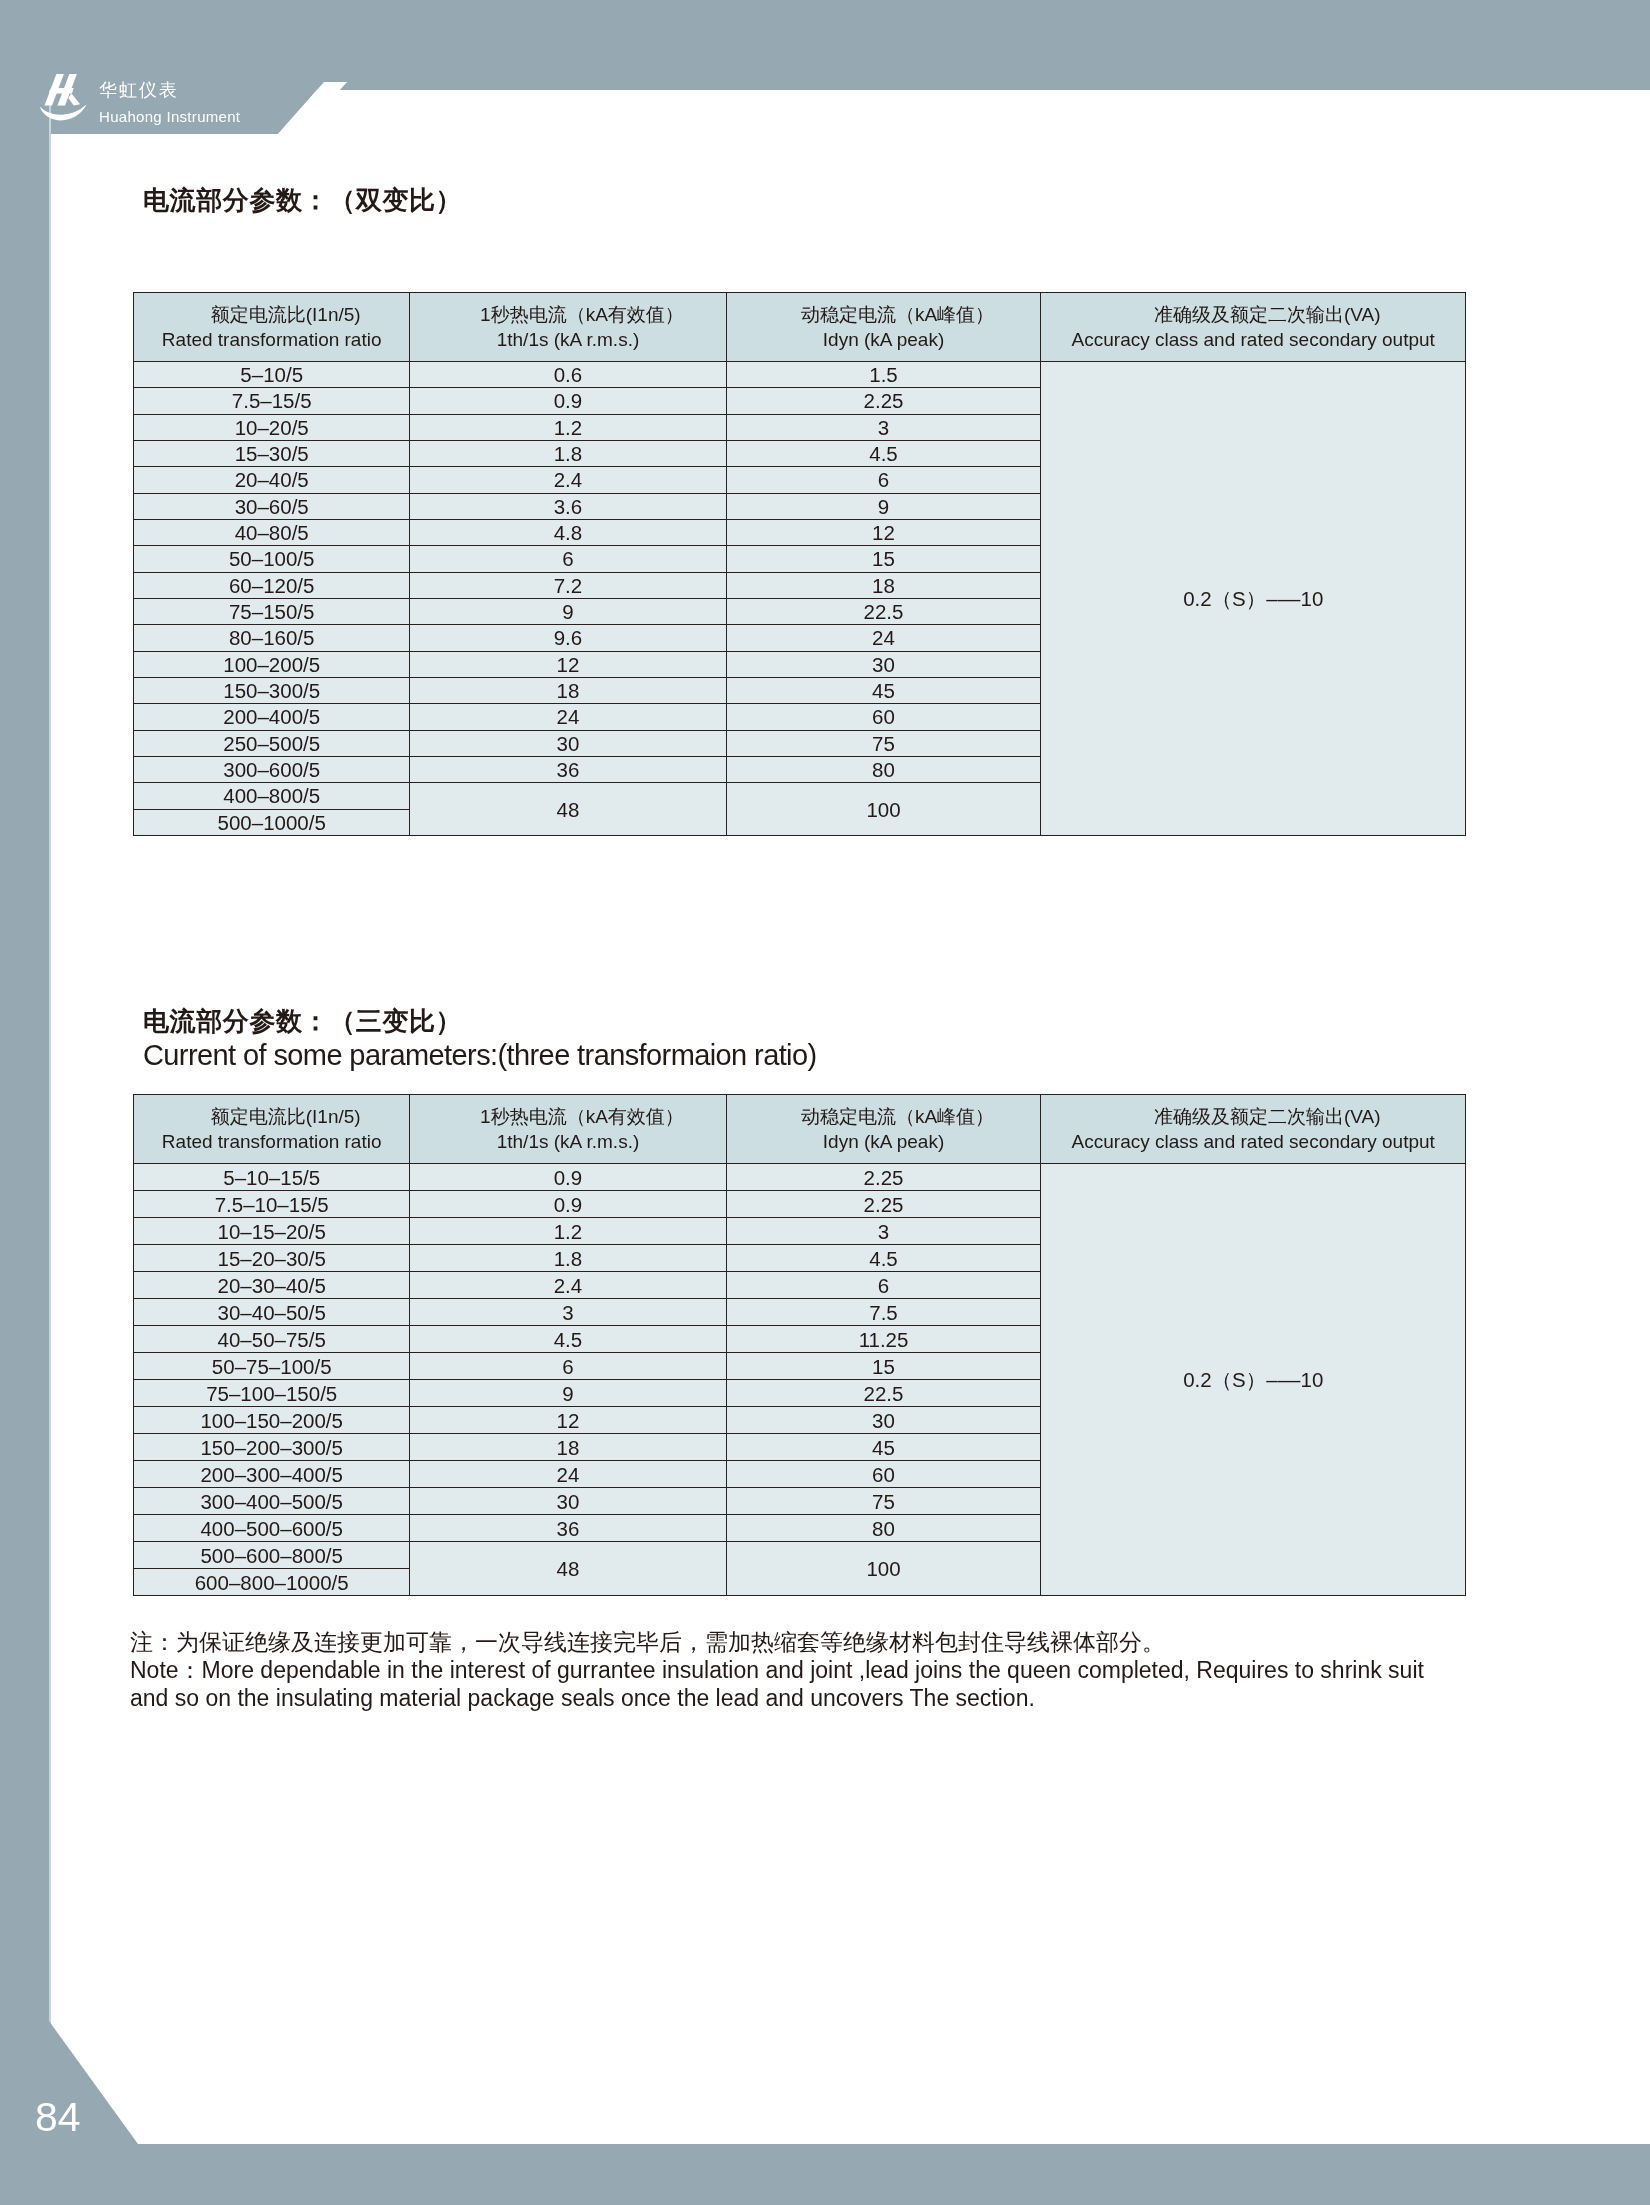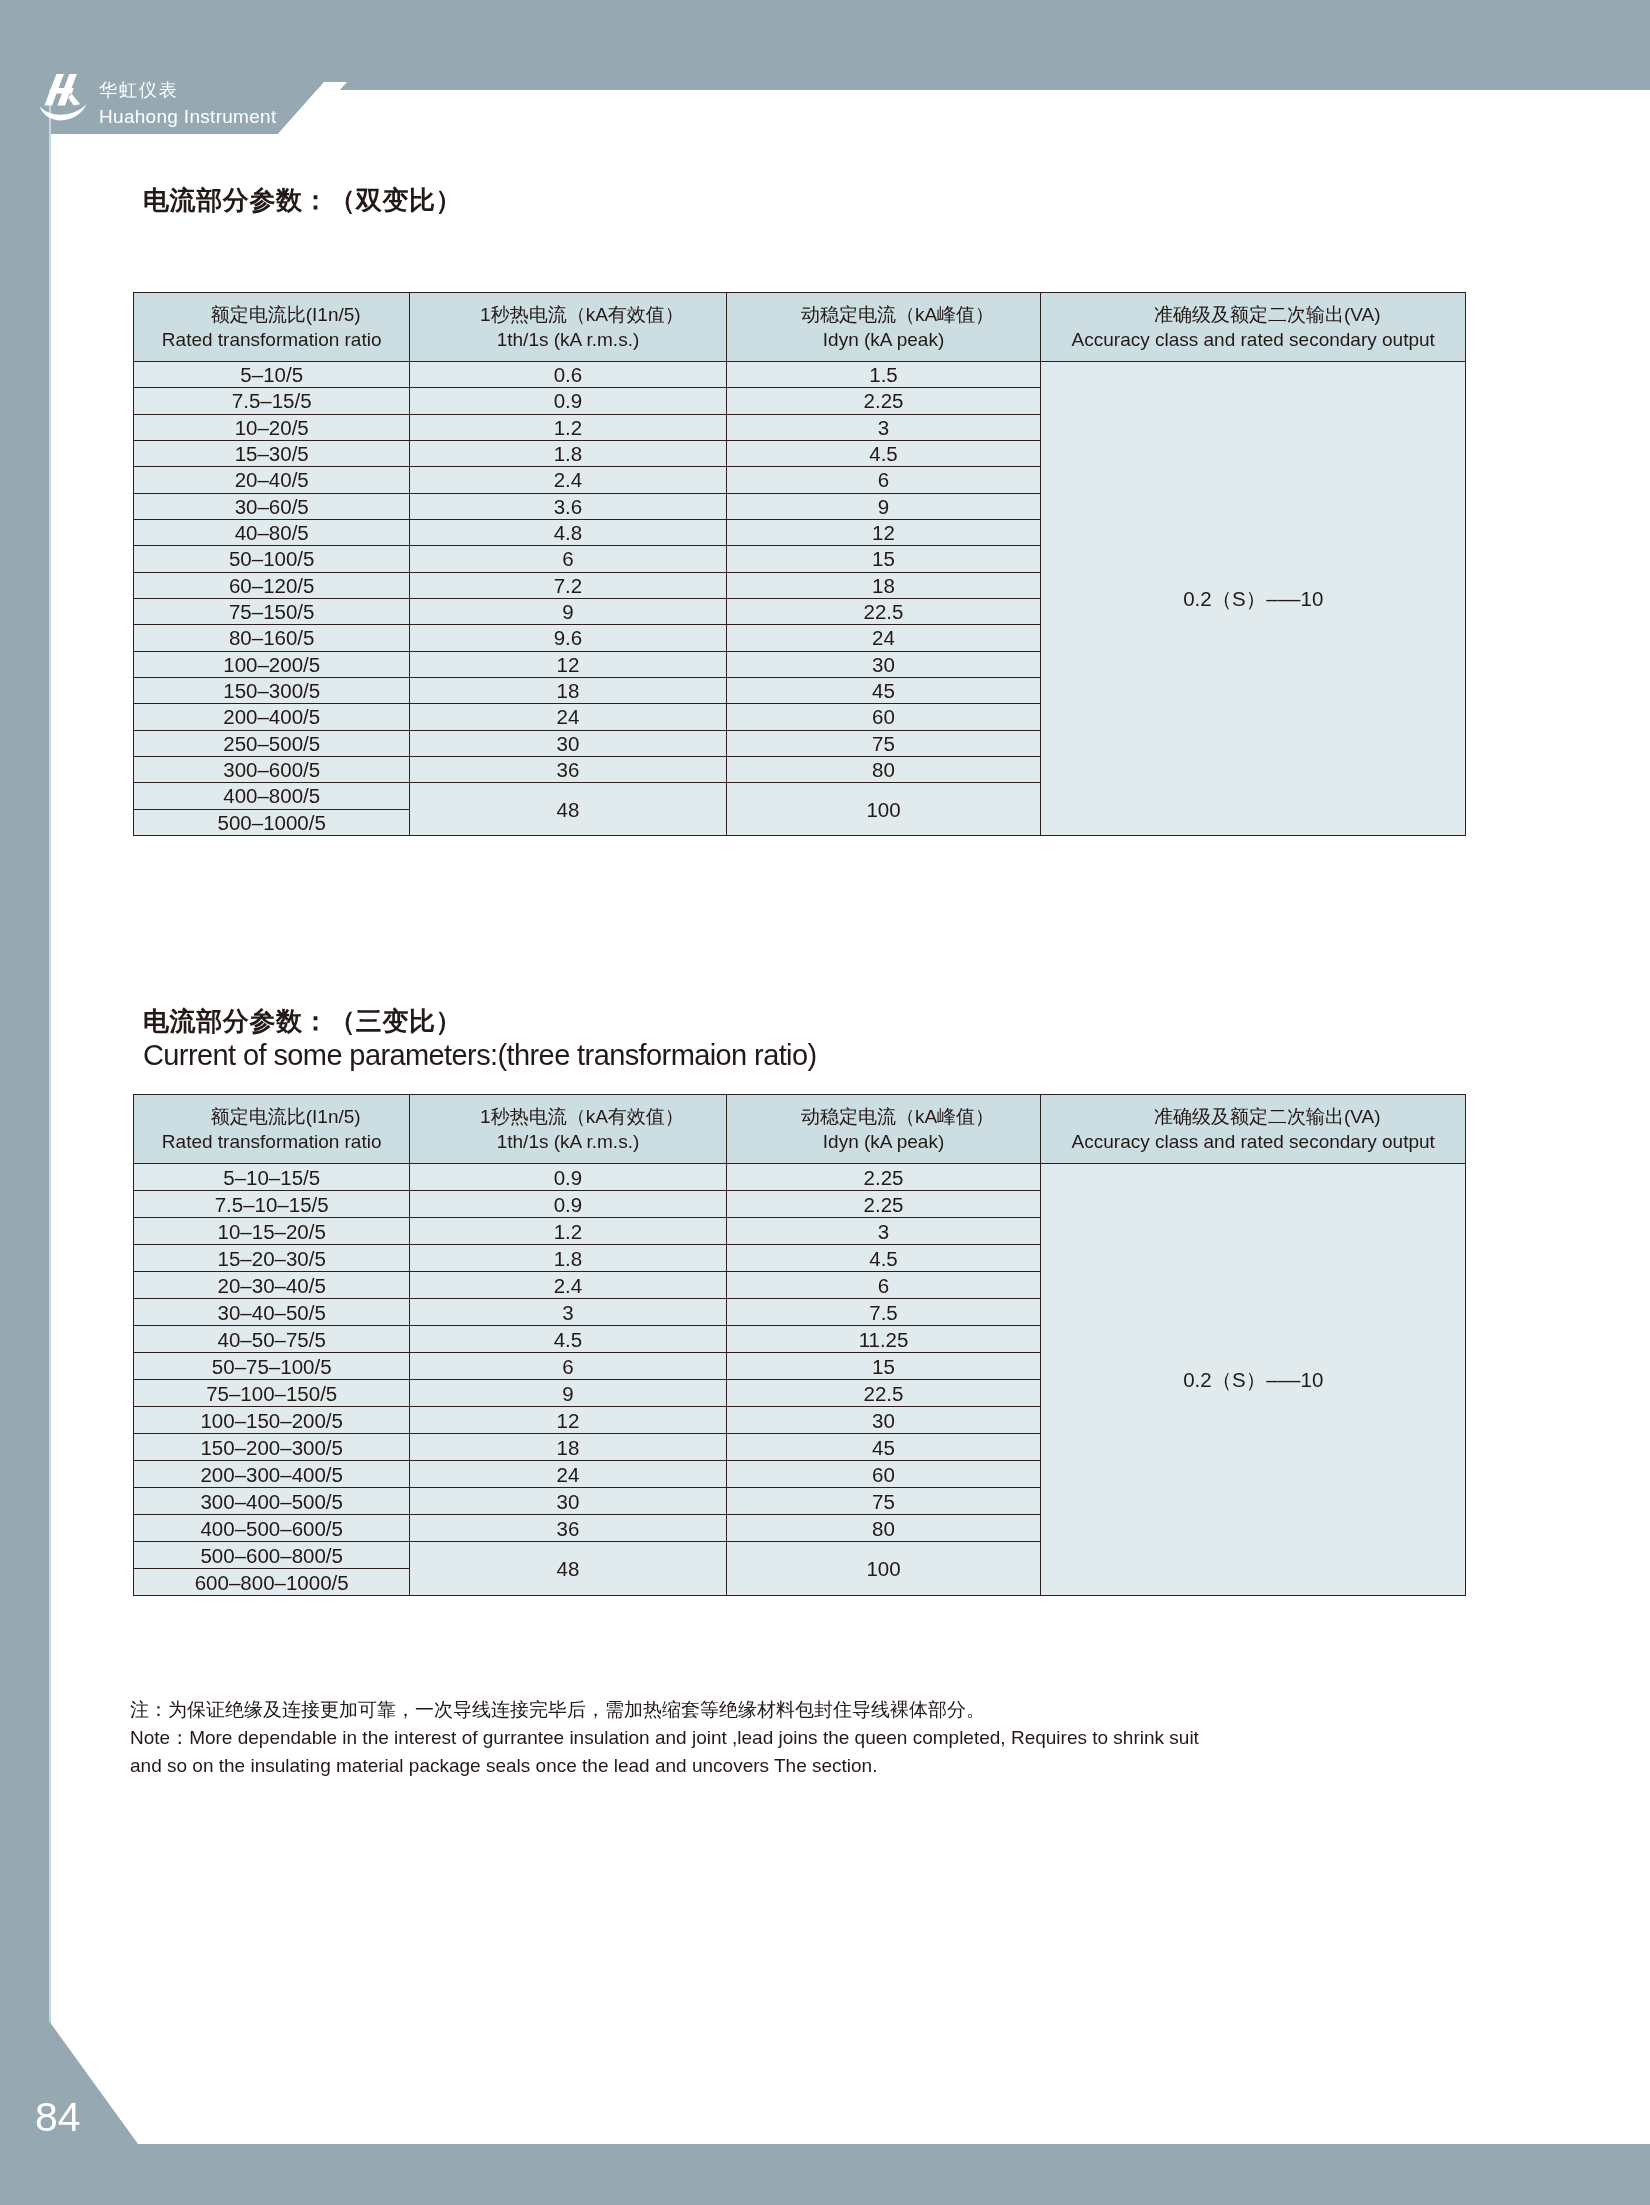--- a/index.html
+++ b/index.html
@@ -18,21 +18,21 @@
                border-right:2.6px solid #c6d7dc; }
   .wedge     { position:absolute; left:49px; top:2021px; width:89px; height:123px; background:#96a8b2;
                clip-path:polygon(0 0, 100% 100%, 0 100%); }
   .band-bottom{ position:absolute; left:0; top:2144px; width:1651px; height:62px; background:#96a8b2; }
   .page-num  { position:absolute; left:35px; top:2097px; color:#ffffff; font-size:41px; line-height:41px; }
 
   
   .logo      { position:absolute; left:37px; top:72px; width:282px; height:59px; }
   .logo-mark { position:absolute; left:0; top:1.3px; width:56px; height:54px; }
   .logo-cn   { position:absolute; left:62px; top:3.8px; font-size:18px; line-height:29.5px; color:#ffffff; letter-spacing:1.9px; }
-  .logo-en   { position:absolute; left:62px; top:35px; font-size:19px; line-height:19px; color:#ffffff; letter-spacing:0.3px; }
+  .logo-en   { position:absolute; left:62px; top:35px; font-size:15px; line-height:19px; color:#ffffff; letter-spacing:0.3px; }
 
   
   .sec { position:absolute; left:130px;margin-left:13px; }
   .sec1 { top:186px; }
   .sec2 { top:1007px; }
   .title-cn { font-size:26px; font-weight:bold; line-height:29.5px; letter-spacing:0.6px; }
   .title-en { font-size:29px; line-height:32px; margin-top:2.6px; letter-spacing:-0.6px; }
 
   
   .ptable { position:absolute; border-collapse:collapse; table-layout:fixed; background:#e1ebee;
@@ -42,21 +42,21 @@
   .ptable th, .ptable td {
     border:1.9px solid #2b201b; border-left-width:1.3px; border-right-width:1.3px;
     text-align:center; vertical-align:middle; padding:0; color:#231916;
   }
   .ptable th { background:#cddee2; font-weight:normal; height:68px; font-size:19px; }
   .ptable th .hcn { line-height:27px;padding-left:28px; }
   .ptable th .hen { line-height:24.4px; }
   .ptable td { background:#e1ebee; font-size:20.5px; line-height:23px; }
 
   
-  .note { position:absolute; left:130px; top:1696px; width:1412px; font-size:19px; line-height:28px; }
+  .note { position:absolute; left:130px; top:1628px; width:1412px; font-size:23px; line-height:28px; }
 </style>
 </head>
 <body>
 
 <div class="page">
 
   <div class="band-top"></div>
   <div class="band-ext"></div>
   <div class="band-slash"></div>
   <div class="col-left"></div>

